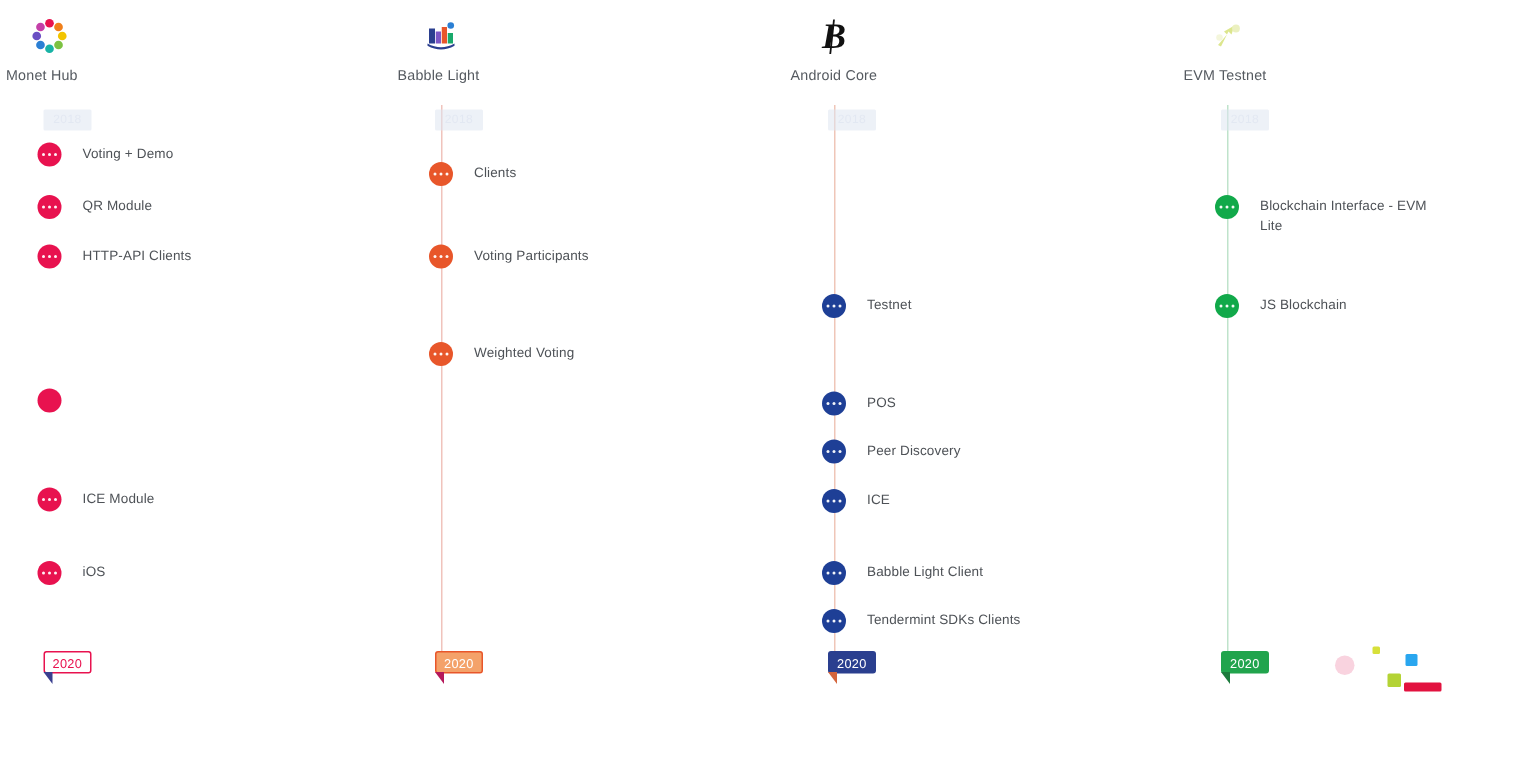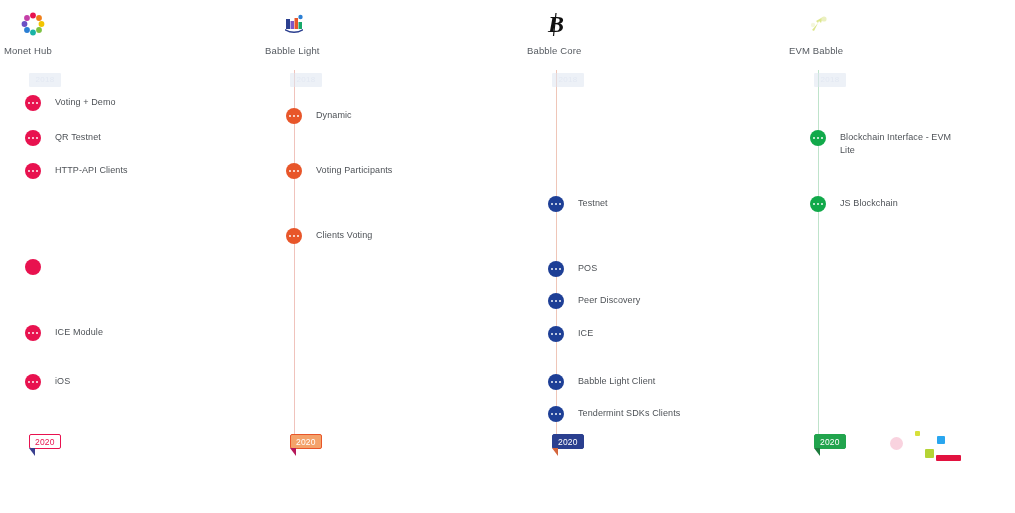--- a/index.html
+++ b/index.html
@@ -185,21 +185,21 @@
         <div class="ms-label">Voting + Demo</div>
       </div>
       <div class="milestone" style="top: 130px;">
         <div class="dot" style="background: rgb(232, 18, 79);">
           <span class="dots3">
             <i></i>
             <i></i>
             <i></i>
           </span>
         </div>
-        <div class="ms-label">QR Testnet</div>
+        <div class="ms-label">QR Module</div>
       </div>
       <div class="milestone" style="top: 163px;">
         <div class="dot" style="background: rgb(232, 18, 79);">
           <span class="dots3">
             <i></i>
             <i></i>
             <i></i>
           </span>
         </div>
         <div class="ms-label">HTTP-API Clients</div>
@@ -245,53 +245,53 @@
       <div class="track" style="background: rgb(240, 195, 188);"></div>
       <div class="year-start">2018</div>
       <div class="milestone" style="top: 108px;">
         <div class="dot" style="background: rgb(232, 86, 42);">
           <span class="dots3">
             <i></i>
             <i></i>
             <i></i>
           </span>
         </div>
-        <div class="ms-label">Dynamic</div>
+        <div class="ms-label">Clients</div>
       </div>
       <div class="milestone" style="top: 163px;">
         <div class="dot" style="background: rgb(232, 86, 42);">
           <span class="dots3">
             <i></i>
             <i></i>
             <i></i>
           </span>
         </div>
         <div class="ms-label">Voting Participants</div>
       </div>
       <div class="milestone" style="top: 228px;">
         <div class="dot" style="background: rgb(232, 86, 42);">
           <span class="dots3">
             <i></i>
             <i></i>
             <i></i>
           </span>
         </div>
-        <div class="ms-label">Clients Voting</div>
+        <div class="ms-label">Weighted Voting</div>
       </div>
       <div class="year-end" style="background: rgb(244, 162, 106); border: 1.2px solid rgb(232, 86, 42); color: rgb(255, 255, 255);">2020</div>
       <div class="year-end-arrow" style="border-top-color: rgb(181, 24, 90);"></div>
     </div>
     <div class="column" style="left: 523px;">
       <div class="col-logo">
         <svg width="30" height="30" viewBox="0 0 30 30">
           <text x="15" y="23" font-family="Liberation Serif, serif" font-size="24" font-style="italic" font-weight="bold" fill="#111" text-anchor="middle">B</text>
           <line x1="15" y1="4" x2="12.5" y2="27" stroke="#111" stroke-width="1.2"></line>
         </svg>
       </div>
-      <div class="col-title">Babble Core</div>
+      <div class="col-title">Android Core</div>
       <div class="track" style="background: rgb(239, 198, 184);"></div>
       <div class="year-start">2018</div>
       <div class="milestone" style="top: 196px;">
         <div class="dot" style="background: rgb(30, 63, 150);">
           <span class="dots3">
             <i></i>
             <i></i>
             <i></i>
           </span>
         </div>
@@ -351,21 +351,21 @@
       <div class="year-end-arrow" style="border-top-color: rgb(212, 101, 60);"></div>
     </div>
     <div class="column" style="left: 785px;">
       <div class="col-logo">
         <svg width="30" height="30" viewBox="0 0 30 30" opacity="0.62">
           <path d="M9 21 L15 14 L13 12 L20 8 L18 14 L16 12 L11 22 Z" fill="#c8d84a"></path>
           <circle cx="21" cy="10" r="2.6" fill="#dfe89a"></circle>
           <circle cx="10" cy="16" r="2.2" fill="#eef2c8"></circle>
         </svg>
       </div>
-      <div class="col-title">EVM Babble</div>
+      <div class="col-title">EVM Testnet</div>
       <div class="track" style="background: rgb(191, 227, 203);"></div>
       <div class="year-start">2018</div>
       <div class="milestone" style="top: 130px;">
         <div class="dot" style="background: rgb(17, 169, 74);">
           <span class="dots3">
             <i></i>
             <i></i>
             <i></i>
           </span>
         </div>

